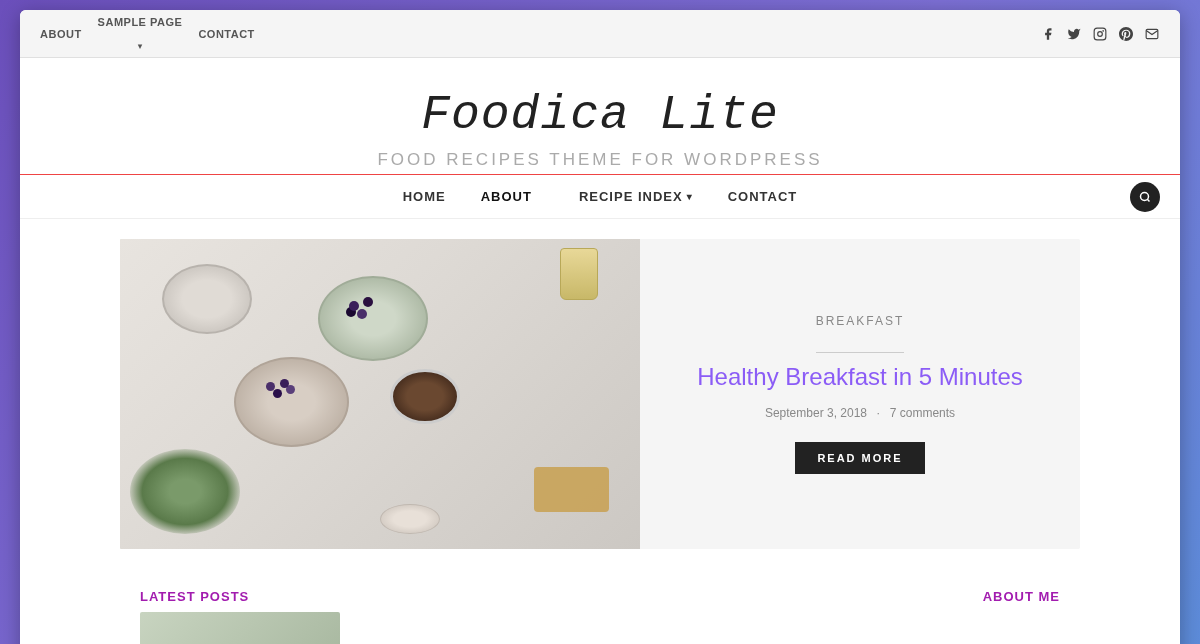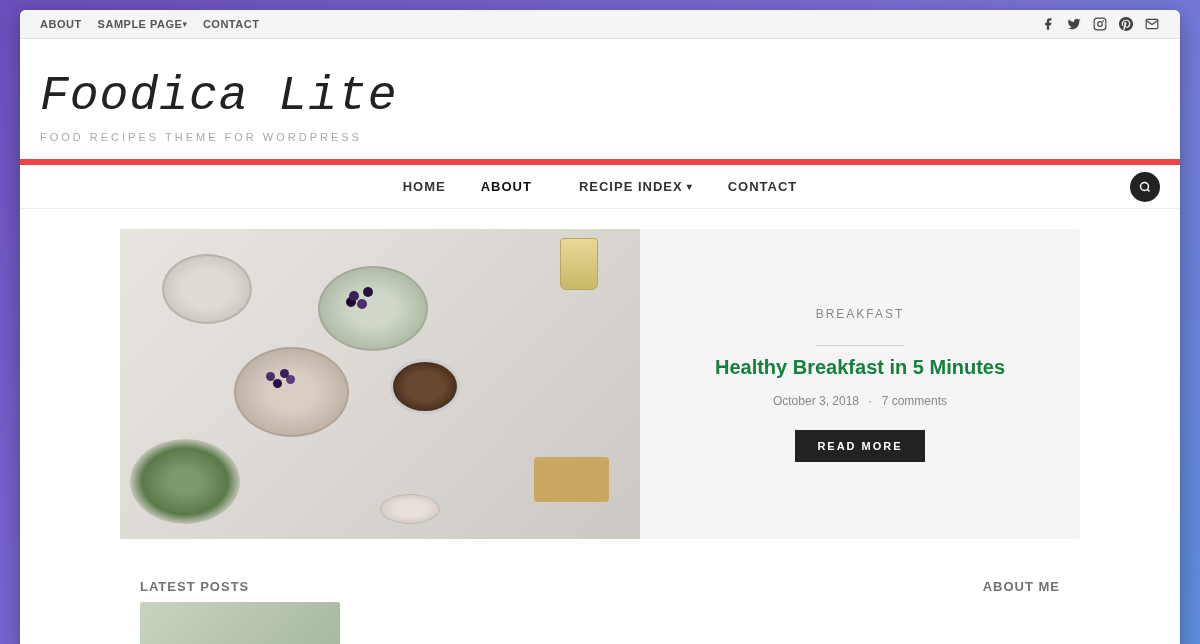--- a/index.html
+++ b/index.html
@@ -44,21 +44,22 @@
       text-decoration: none;
       color: #555;
       font-size: 11px;
       text-transform: uppercase;
       letter-spacing: 0.5px;
     }
 
     .admin-nav .has-dropdown {
       display: flex;
       align-items: center;
-      gap: 0;
+      gap: 13px;
+      flex-direction: column;
     }
 
     .admin-nav .has-dropdown span {
       font-size: 9px;
     }
 
     .social-icons {
       display: flex;
       gap: 10px;
       align-items: center;
@@ -71,37 +72,37 @@
       align-items: center;
       justify-content: center;
       color: #444;
       font-size: 13px;
       cursor: pointer;
     }
 
     
     .site-header {
       background: #fff;
-      text-align: left;
-      padding: 30px 20px 16px;
-      border-bottom: 6px solid #ef4444;
+      text-align: center;
+      padding: 30px 20px 4px;
+      border-bottom: 1px solid #ef4444;
     }
 
     .site-title {
       font-family: 'Courier New', 'Comic Sans MS', cursive, sans-serif;
       font-size: 48px;
       font-weight: 400;
       color: #222;
       letter-spacing: 1px;
       margin-bottom: 8px;
       font-style: italic;
     }
 
     .site-description {
-      font-size: 11px;
+      font-size: 17px;
       color: #aaa;
       letter-spacing: 3px;
       text-transform: uppercase;
     }
 
     
     .main-nav {
       background: #fff;
       border-bottom: 1px solid #eee;
       display: flex;
@@ -211,23 +212,23 @@
       font-size: 12px;
       color: #888;
       letter-spacing: 2px;
       text-transform: uppercase;
       margin-bottom: 8px;
       padding-bottom: 24px;
       border-bottom: 1px solid #ccc;
     }
 
     .hero-title {
-      font-size: 20px;
-      font-weight: 700;
-      color: #15803d;
+      font-size: 24px;
+      font-weight: 400;
+      color: #8b5cf6;
       line-height: 1.3;
       margin-bottom: 14px;
     }
 
     .hero-meta {
       font-size: 12px;
       color: #888;
       margin-bottom: 22px;
     }
 
@@ -253,21 +254,21 @@
       justify-content: space-between;
       padding: 20px 120px 10px;
       margin-top: 10px;
     }
 
     .section-title {
       font-size: 13px;
       font-weight: 700;
       text-transform: uppercase;
       letter-spacing: 1px;
-      color: #737373;
+      color: #a21caf;
     }
 
     .bottom-post-preview {
       width: 200px;
       height: 50px;
       background: linear-gradient(135deg, #c8d4c0 0%, #a8b8a0 100%);
       border-radius: 2px;
       margin-top: 8px;
     }
   </style>
@@ -367,21 +368,21 @@
 
             <div style="position:absolute;bottom:5%;left:50%;width:60px;height:30px;background:radial-gradient(ellipse,#e8e0d8 40%,#d0c8c0 80%);border-radius:50%;border:1px solid #c0b8b0;"></div>
           </div>
         </div>
       </div>
 
       <div class="hero-content">
         <div class="hero-category">Breakfast</div>
         <h2 class="hero-title">Healthy Breakfast in 5 Minutes</h2>
         <div class="hero-meta">
-          <span>October 3, 2018</span>
+          <span>September 3, 2018</span>
           <span class="sep"> · </span>
           <span>7 comments</span>
         </div>
         <button class="read-more-btn">READ MORE</button>
       </div>
     </div>
   </div>
 
   <div class="bottom-sections">
     <div>

